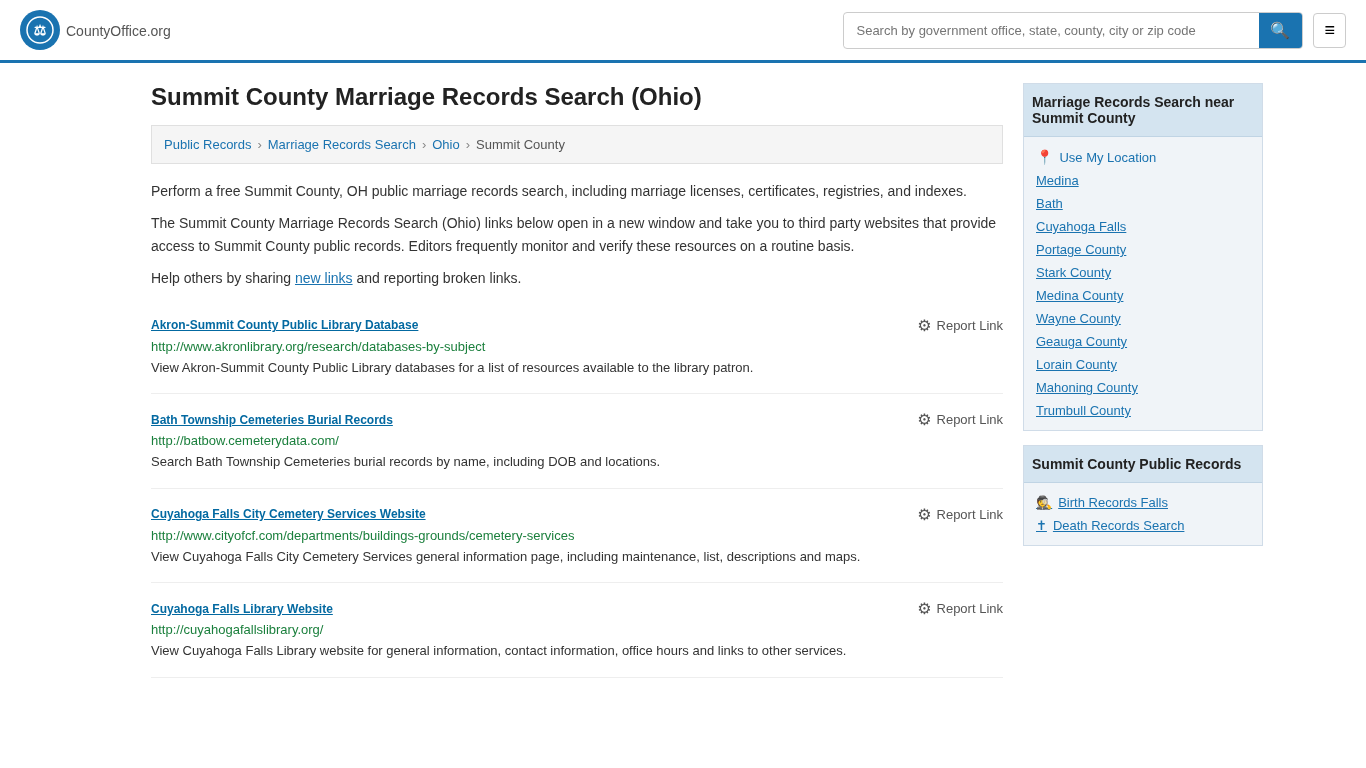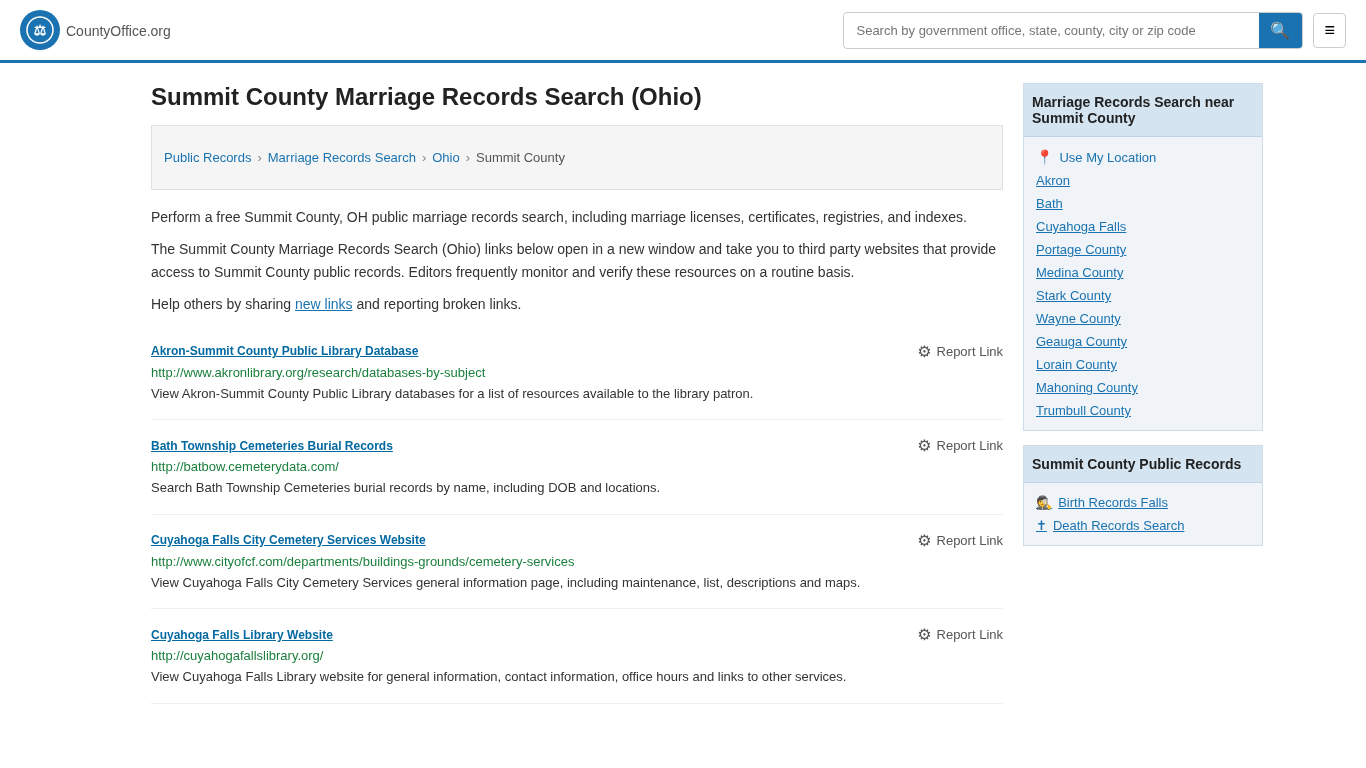--- a/index.html
+++ b/index.html
@@ -100,21 +100,21 @@
     .page-title {
       font-size: 24px;
       font-weight: bold;
       color: #222;
       margin-bottom: 14px;
     }
 
     
     .breadcrumb {
       background: #f5f5f5;
-      padding: 24px 12px;
+      padding: 11px 12px;
       border: 1px solid #e0e0e0;
       font-size: 13px;
       color: #555;
       margin-bottom: 16px;
       display: flex;
       align-items: center;
       gap: 4px;
       flex-wrap: wrap;
     }
     .breadcrumb a {
@@ -319,26 +319,26 @@
   <aside class="sidebar">
 
     <div class="sidebar-section">
       <div class="sidebar-section-title">Marriage Records Search near Summit County</div>
       <div class="sidebar-section-body">
         <div class="use-location">
           <span class="location-icon">📍</span>
           <span>Use My Location</span>
         </div>
         <div id="sidebar-nearby-links">
-            <a href="#" class="sidebar-link">Akron</a>
+            <a href="#" class="sidebar-link">Medina</a>
             <a href="#" class="sidebar-link">Bath</a>
             <a href="#" class="sidebar-link">Cuyahoga Falls</a>
             <a href="#" class="sidebar-link">Portage County</a>
+            <a href="#" class="sidebar-link">Stark County</a>
             <a href="#" class="sidebar-link">Medina County</a>
-            <a href="#" class="sidebar-link">Stark County</a>
             <a href="#" class="sidebar-link">Wayne County</a>
             <a href="#" class="sidebar-link">Geauga County</a>
             <a href="#" class="sidebar-link">Lorain County</a>
             <a href="#" class="sidebar-link">Mahoning County</a>
             <a href="#" class="sidebar-link">Trumbull County</a>
           </div>
       </div>
     </div>
 
     <div class="sidebar-section">

